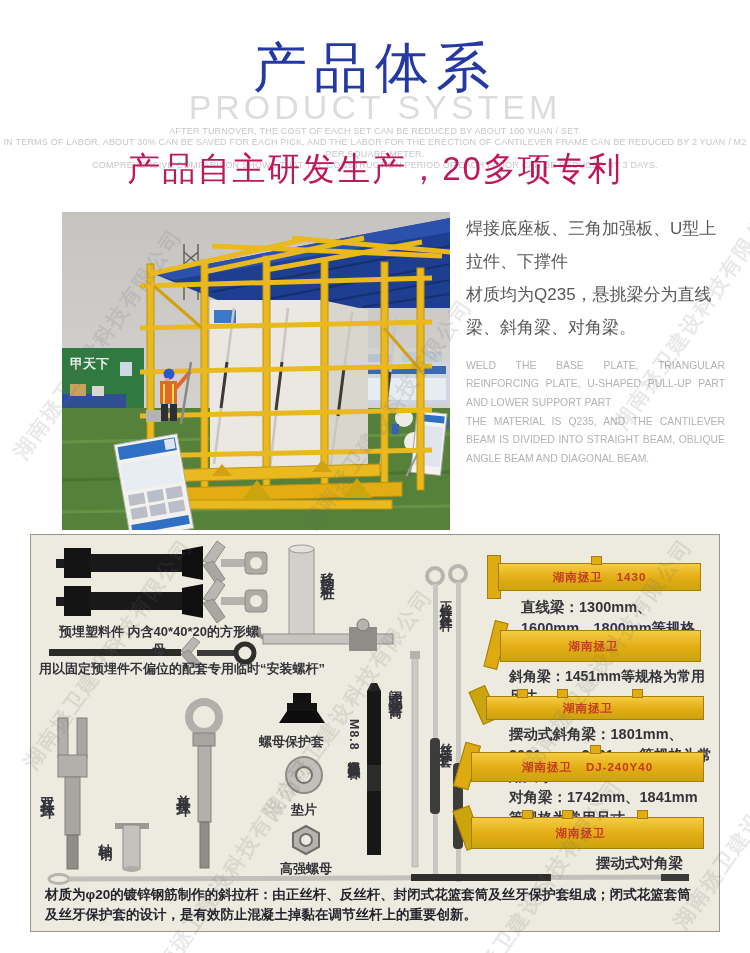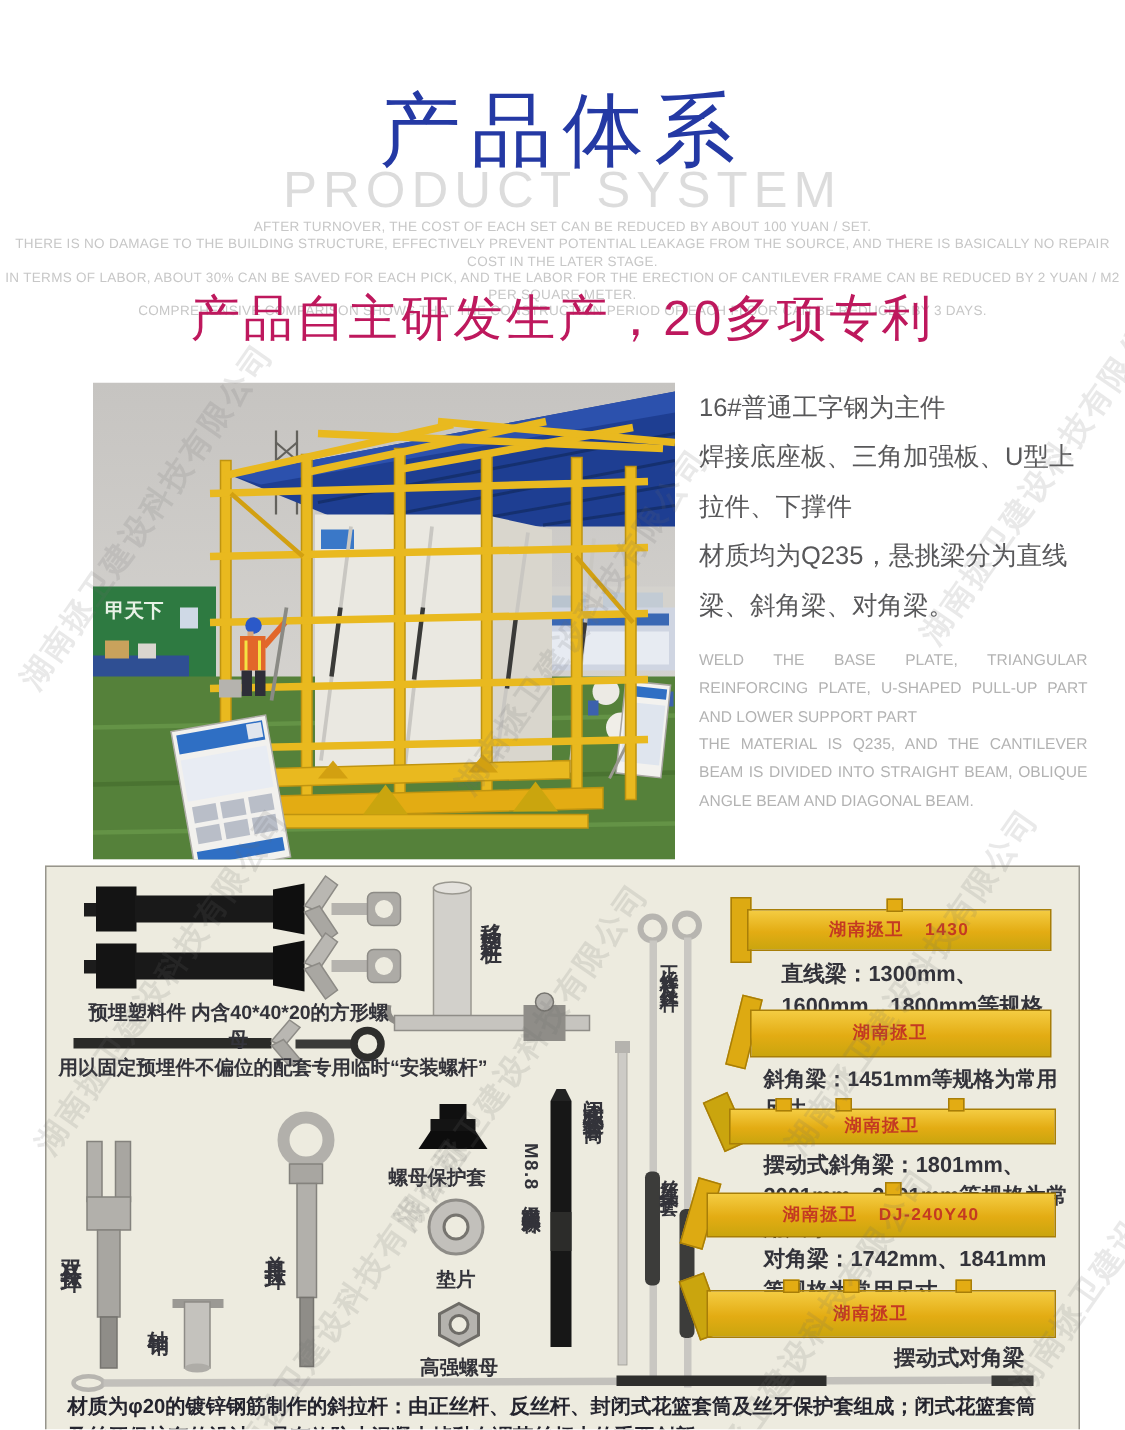--- a/index.html
+++ b/index.html
@@ -1,20 +1,20 @@
 <!DOCTYPE html>
 <html><head>
 <meta charset="utf-8">
 <style>
   html,body{margin:0;padding:0;background:#ffffff;}
   body{font-family:"Liberation Sans", sans-serif;}
   .page{position:relative;width:750px;height:953px;background:#fff;overflow:hidden;}
 
   
-  .header{position:relative;text-align:center;padding-top:60px;}
+  .header{position:relative;text-align:center;padding-top:40px;}
   .title{font-size:54px;color:#2439a4;font-weight:500;letter-spacing:7px;line-height:1.0;}
   .subtitle{font-size:34px;color:rgba(60,60,60,0.18);font-weight:400;letter-spacing:4px;margin-top:-4px;line-height:1.0;}
   .intro{margin-top:2px;}
   .intro div{font-size:9px;color:#c7c7c7;line-height:1.25;letter-spacing:.2px;}
   .banner{font-size:33px;color:#be185d;font-weight:400;letter-spacing:2px;margin-top:-24px;position:relative;}
 
   
   .main{display:flex;margin:20px 15px 0 62px;}
   .photo-wrap{width:388px;height:318px;flex:none;position:relative;}
   .photo-wrap svg{display:block;}
@@ -42,21 +42,20 @@
 </head>
 <body>
 
 <div class="page">
 
   <div class="header">
     <div class="title">产品体系</div>
     <div class="subtitle">PRODUCT SYSTEM</div>
     <div class="intro">
       <div>AFTER TURNOVER, THE COST OF EACH SET CAN BE REDUCED BY ABOUT 100 YUAN / SET.</div>
-      <div>THERE IS NO DAMAGE TO THE BUILDING STRUCTURE, EFFECTIVELY PREVENT POTENTIAL LEAKAGE FROM THE SOURCE, AND THERE IS BASICALLY NO REPAIR COST IN THE LATER STAGE.</div>
       <div>IN TERMS OF LABOR, ABOUT 30% CAN BE SAVED FOR EACH PICK, AND THE LABOR FOR THE ERECTION OF CANTILEVER FRAME CAN BE REDUCED BY 2 YUAN / M2 PER SQUARE METER.</div>
       <div>COMPREHENSIVE COMPARISON SHOWS THAT THE CONSTRUCTION PERIOD OF EACH FLOOR CAN BE REDUCED BY 3 DAYS.</div>
     </div>
     <div class="banner">产品自主研发生产，20多项专利</div>
   </div>
 
   <div class="main">
 
     <div class="photo-wrap">
       <svg width="388" height="318" viewBox="0 0 388 318">
@@ -210,21 +209,20 @@
             <rect x="65" y="292" width="16" height="11"></rect>
               <rect x="84" y="292" width="16" height="11"></rect>
               <rect x="103" y="292" width="16" height="11"></rect>
           </g>
           <rect x="63" y="308" width="58" height="9" fill="#2f6fc4"></rect>
         </g>
       </svg>
     </div>
 
     <div class="desc">
-      <div class="cn-line">16#普通工字钢为主件</div>
       <div class="cn-line">焊接底座板、三角加强板、U型上拉件、下撑件</div>
       <div class="cn-line">材质均为Q235，悬挑梁分为直线梁、斜角梁、对角梁。</div>
       <div class="en-block">
         <div>WELD THE BASE PLATE, TRIANGULAR REINFORCING PLATE, U-SHAPED PULL-UP PART AND LOWER SUPPORT PART</div>
         <div>THE MATERIAL IS Q235, AND THE CANTILEVER BEAM IS DIVIDED INTO STRAIGHT BEAM, OBLIQUE ANGLE BEAM AND DIAGONAL BEAM.</div>
       </div>
     </div>
   </div>
 
   <div class="panel">

